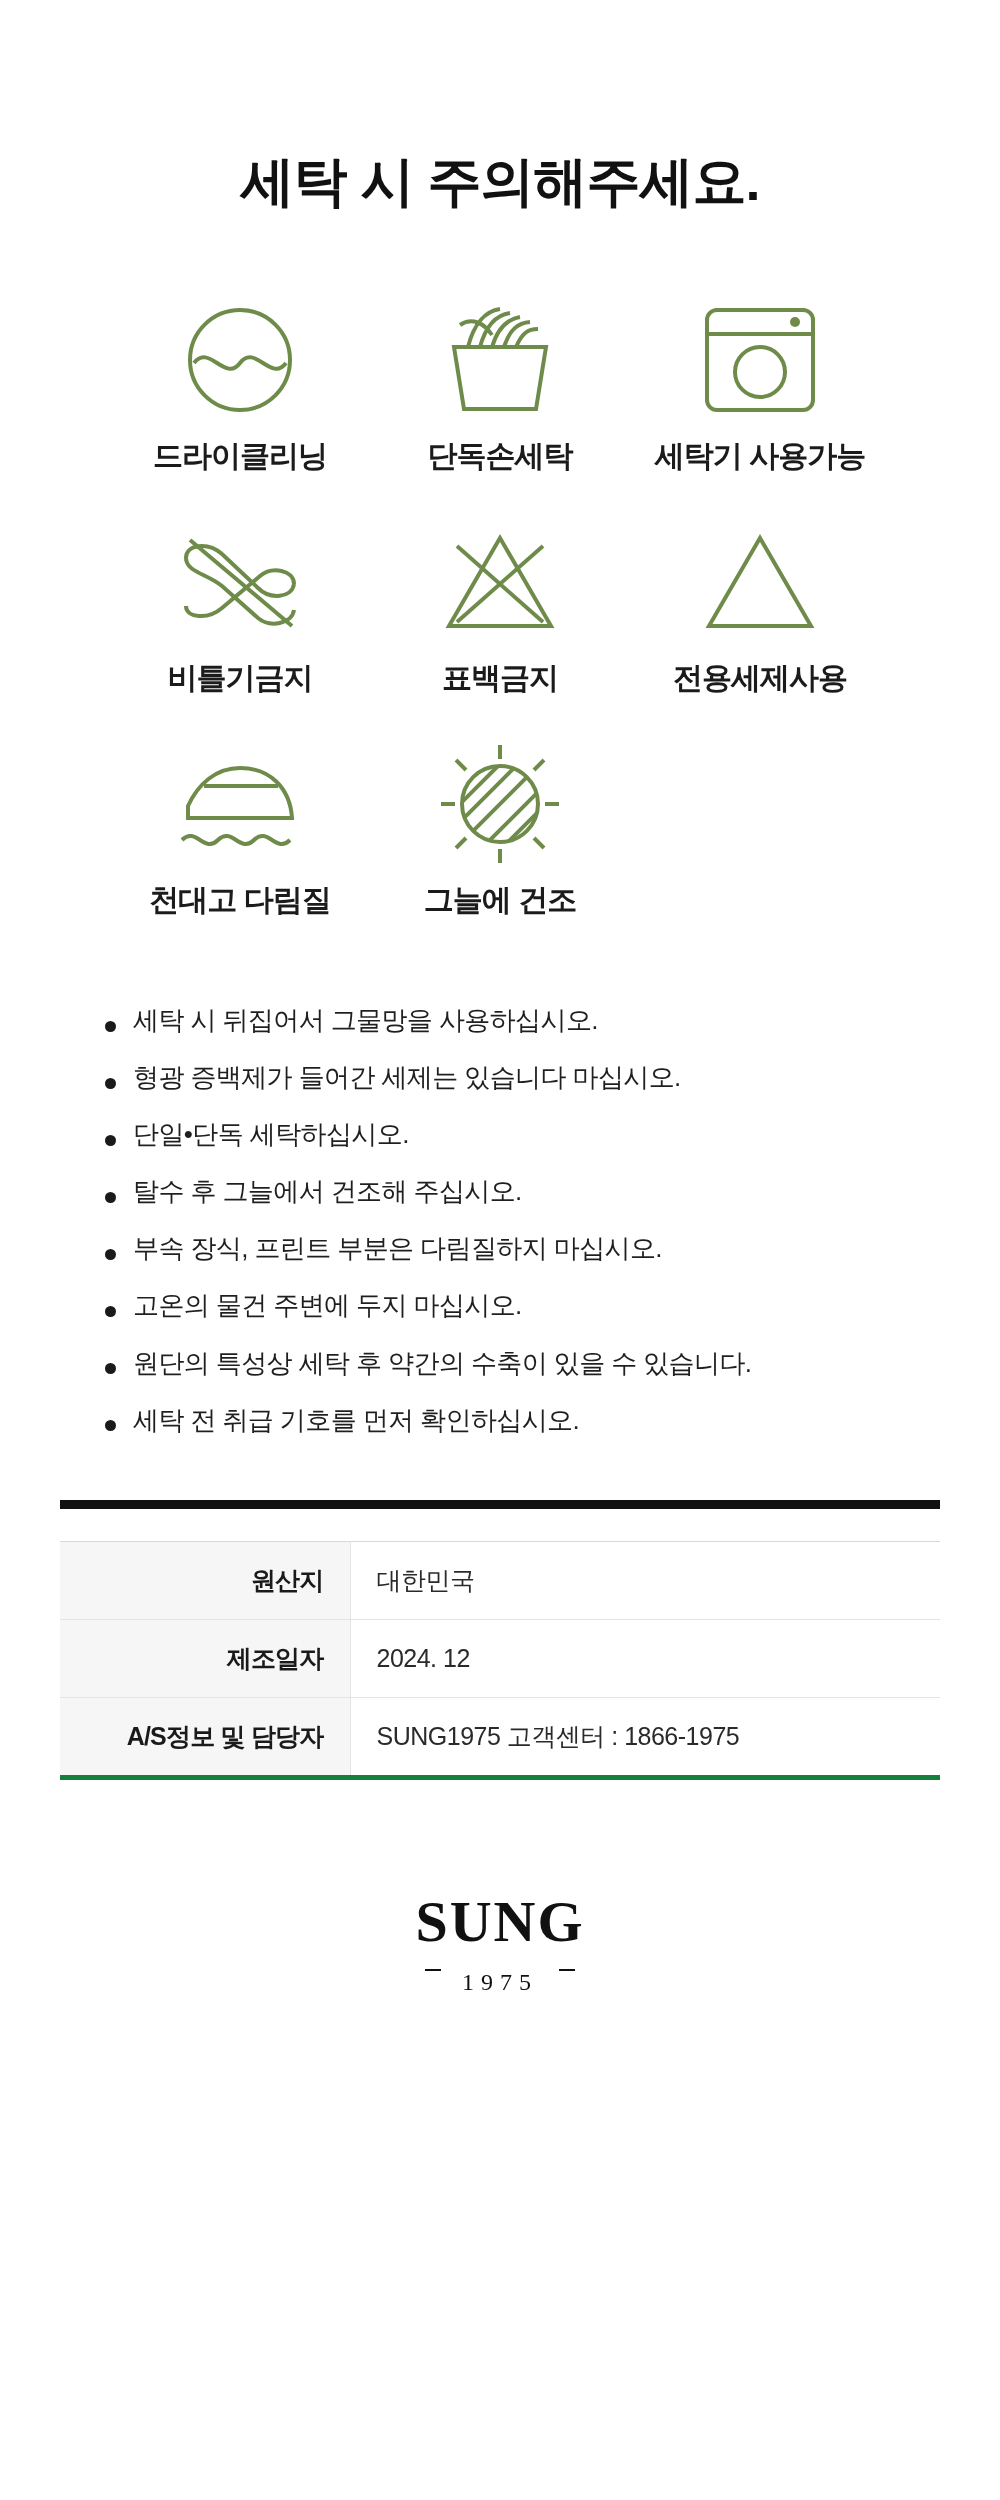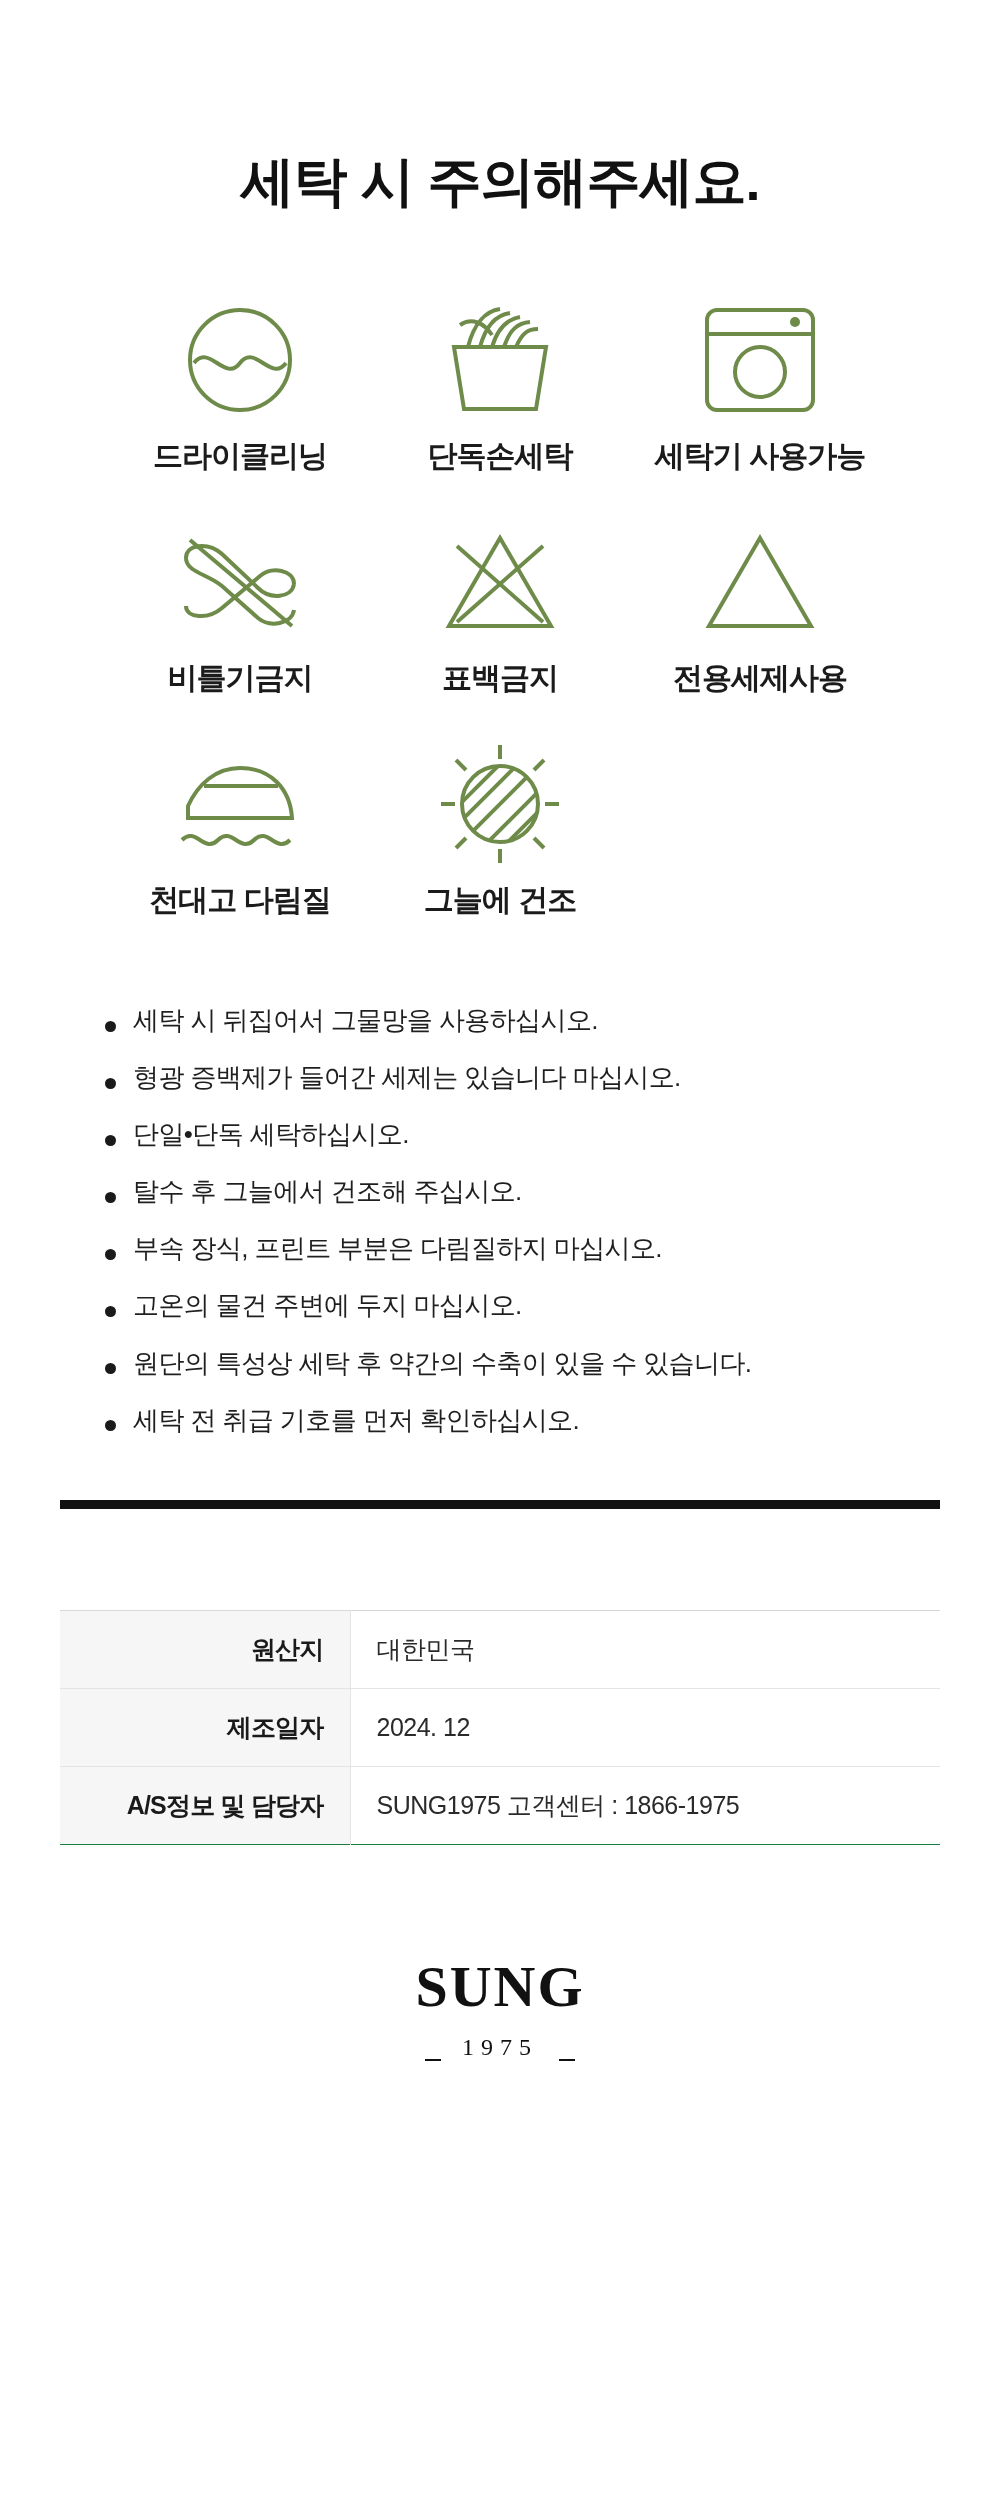--- a/index.html
+++ b/index.html
@@ -96,24 +96,24 @@
   .divider {
     width: 880px;
     height: 9px;
     background: #111111;
     margin: 62px auto 0 auto;
   }
 
   
   .info-table {
     width: 880px;
-    margin: 101px auto 0 auto;
+    margin: 32px auto 0 auto;
     border-collapse: collapse;
     border-top: 1px solid #d8d8d8;
-    border-bottom: 1px solid #15803d;
+    border-bottom: 5px solid #15803d;
   }
   .info-table tr {
     border-bottom: 1px solid #e4e4e4;
   }
   .info-table tr:last-child {
     border-bottom: none;
   }
   .info-table th {
     width: 290px;
     background: #f6f6f6;
@@ -141,21 +141,21 @@
   .brand-name {
     font-size: 58px;
     font-weight: bold;
     letter-spacing: 2px;
     color: #111111;
     font-family: "Liberation Serif", serif;
     margin-top: 20px;
   }
   .brand-sub {
     display: flex;
-    align-items: flex-end;
+    align-items: flex-start;
     justify-content: center;
     gap: 21px;
     margin-top: 14px;
   }
   .brand-sub .rule {
     width: 16px;
     height: 2px;
     background: #111111;
   }
   .brand-year {

